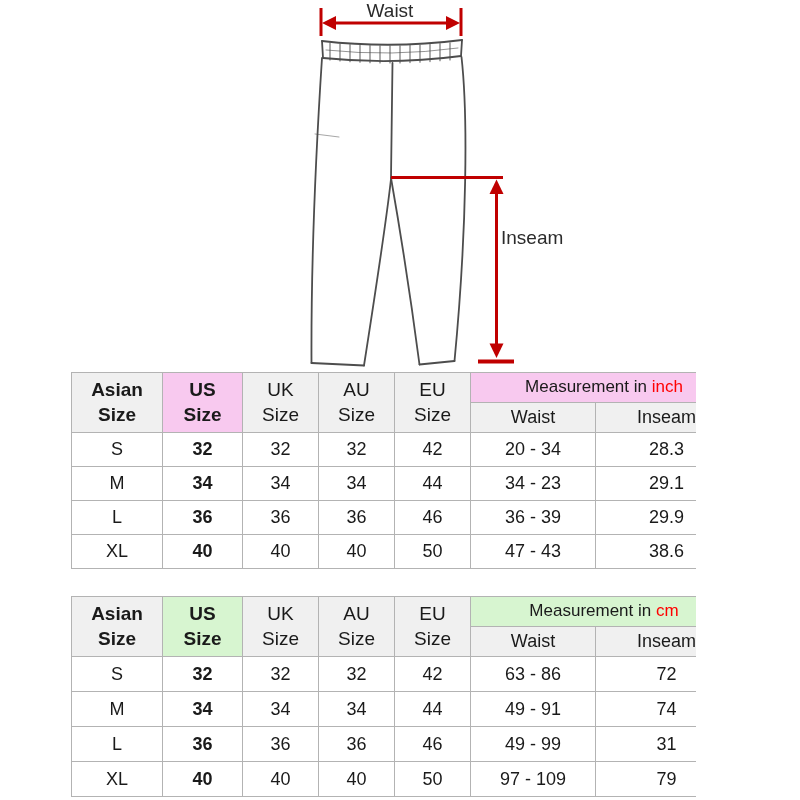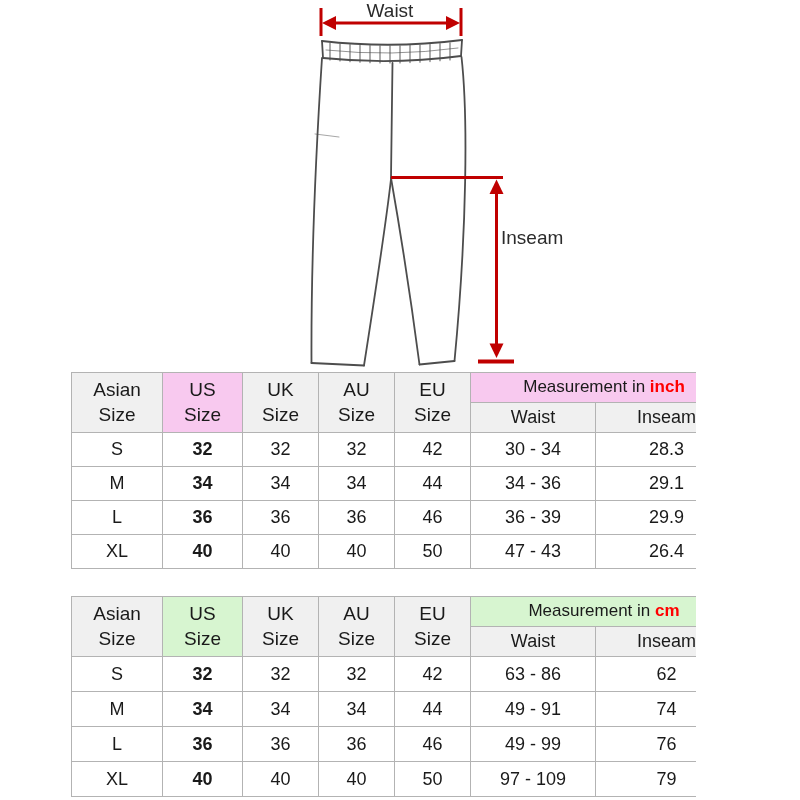--- a/index.html
+++ b/index.html
@@ -5,28 +5,28 @@
   html,body{margin:0;padding:0;background:#fff;}
   .stage{position:relative;width:696px;height:800px;background:#fff;overflow:hidden;
          font-family:"Liberation Sans",sans-serif;color:#1a1a1a;}
   .diagram-svg{position:absolute;left:0;top:0;}
   .size-table{position:absolute;left:71px;width:666px;}
   table{border-collapse:collapse;table-layout:fixed;width:666px;background:#fff;}
   th,td{border:1px solid #b3b3b3;text-align:center;vertical-align:middle;
         padding:0;overflow:hidden;}
   th{background:#f0f0f0;font-weight:normal;font-size:19px;line-height:1.3;}
   th.two-line{white-space:pre-line;}
-  th.bold{font-weight:normal;margin-left:32px;}
+  th.bold{font-weight:bold;margin-left:32px;}
   td{font-size:18px;height:33px;background:#fff;}
   .t-cm td{height:34px;}
   td.us{font-weight:bold;}
   tr.hdr-top th{height:29px;}
   tr.hdr-sub th{height:29px;font-size:18px;}
   .measure{font-size:17px;}
-  .unit{font-weight:bold;color:#ff0000;}
+  .unit{font-weight:normal;color:#ff0000;}
   .t-inch .hl{background:#f8c9ef;}
   .t-cm .hl{background:#d7f5d0;}
   .diag-label{font-size:19px;fill:#2b2b2b;}
 </style>
 </head>
 <body>
 
 <div class="stage">
 
   <svg class="diagram-svg" width="800" height="372" viewBox="0 0 800 372">
@@ -104,49 +104,49 @@
           <th>Inseam</th>
         </tr>
       </thead>
       <tbody>
         <tr>
           <td>S</td>
           <td class="us">32</td>
           <td>32</td>
           <td>32</td>
           <td>42</td>
-          <td>30  - 34</td>
+          <td>20  - 34</td>
           <td>28.3</td>
         </tr>
         <tr>
           <td>M</td>
           <td class="us">34</td>
           <td>34</td>
           <td>34</td>
           <td>44</td>
-          <td>34  - 36</td>
+          <td>34  - 23</td>
           <td>29.1</td>
         </tr>
         <tr>
           <td>L</td>
           <td class="us">36</td>
           <td>36</td>
           <td>36</td>
           <td>46</td>
           <td>36  - 39</td>
           <td>29.9</td>
         </tr>
         <tr>
           <td>XL</td>
           <td class="us">40</td>
           <td>40</td>
           <td>40</td>
           <td>50</td>
           <td>47  - 43</td>
-          <td>26.4</td>
+          <td>38.6</td>
         </tr>
       </tbody>
     </table>
   </div>
 
   <div class="size-table t-cm" style="top:596px;">
     <table>
       <colgroup>
         <col style="width:91px">
           <col style="width:80px">
@@ -176,39 +176,39 @@
         </tr>
       </thead>
       <tbody>
         <tr>
           <td>S</td>
           <td class="us">32</td>
           <td>32</td>
           <td>32</td>
           <td>42</td>
           <td>63  - 86</td>
-          <td>62</td>
+          <td>72</td>
         </tr>
         <tr>
           <td>M</td>
           <td class="us">34</td>
           <td>34</td>
           <td>34</td>
           <td>44</td>
           <td>49  - 91</td>
           <td>74</td>
         </tr>
         <tr>
           <td>L</td>
           <td class="us">36</td>
           <td>36</td>
           <td>36</td>
           <td>46</td>
           <td>49  - 99</td>
-          <td>76</td>
+          <td>31</td>
         </tr>
         <tr>
           <td>XL</td>
           <td class="us">40</td>
           <td>40</td>
           <td>40</td>
           <td>50</td>
           <td>97  - 109</td>
           <td>79</td>
         </tr>

